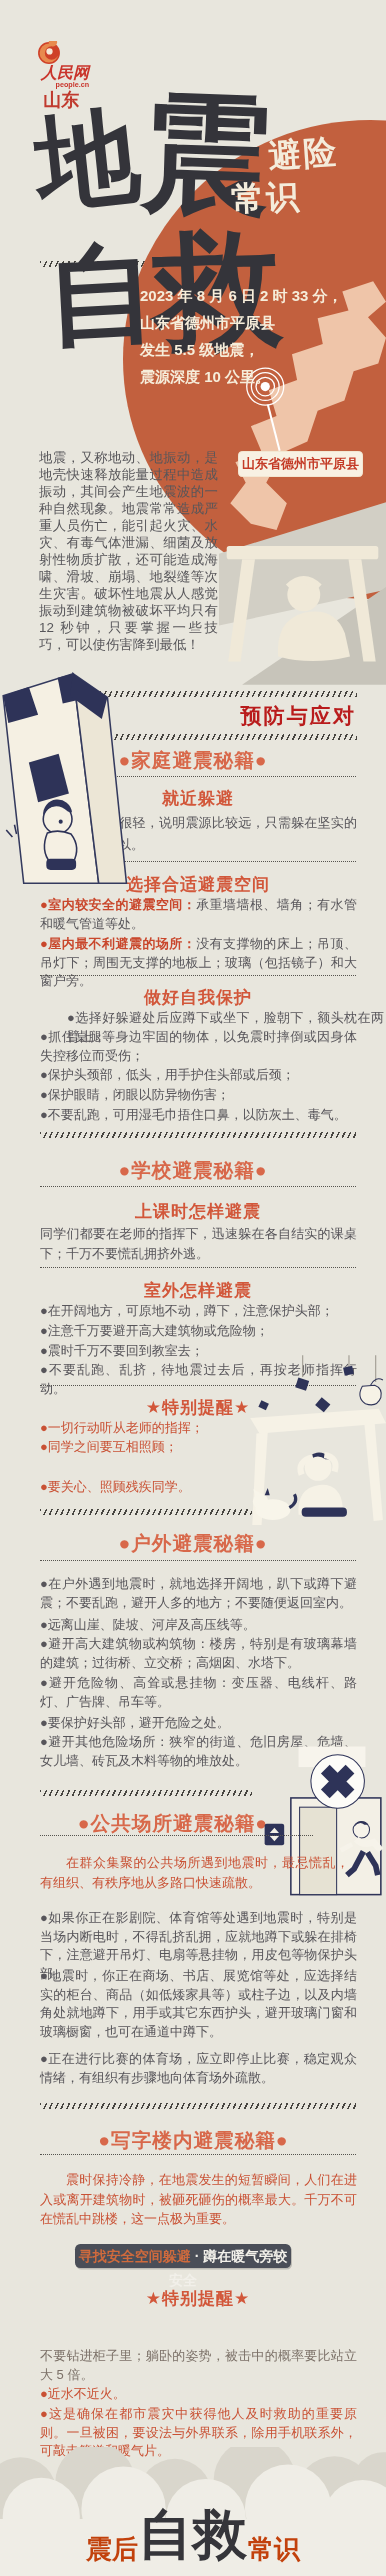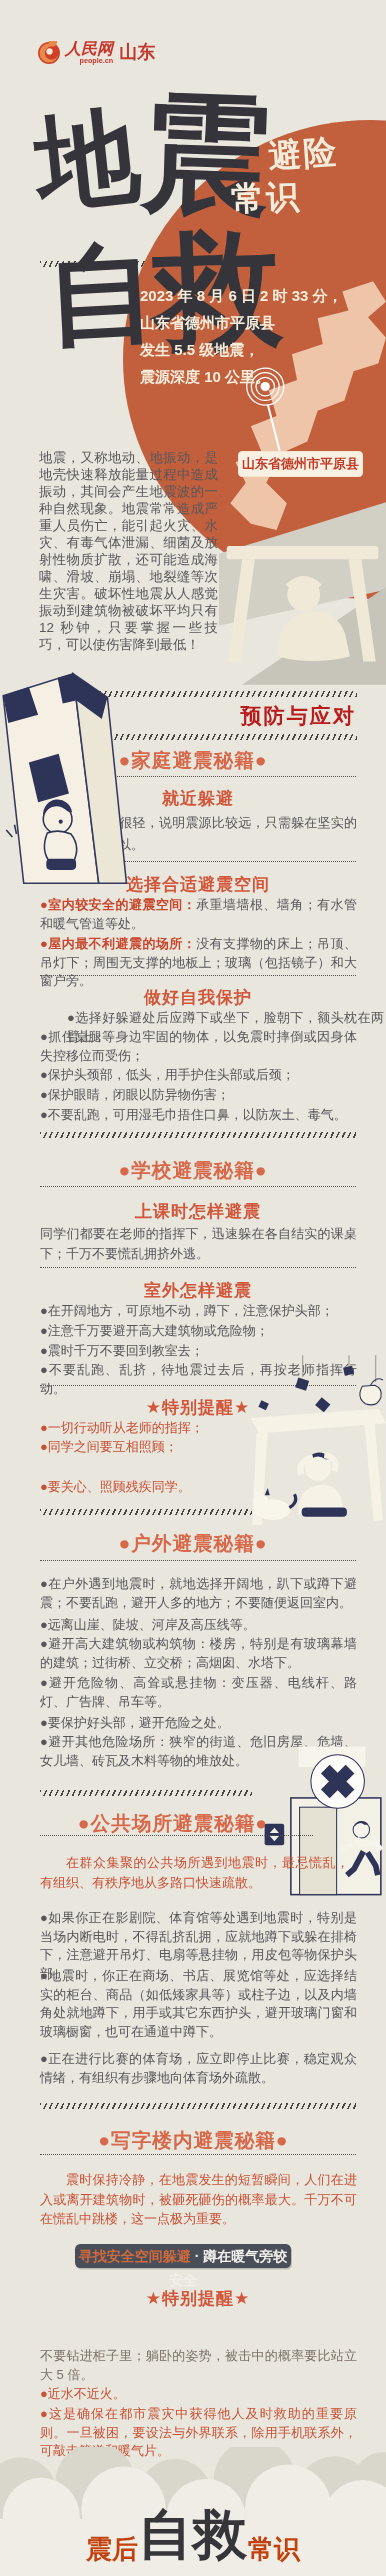--- a/index.html
+++ b/index.html
@@ -32,21 +32,21 @@
   .logo-region{font-size:18px;font-weight:bold;color:#c03a2e;margin-left:6.2px;line-height:23px;}
   .after-title{display:flex;align-items:center;justify-content:center;}
   .after-side{font-size:26px;font-weight:900;color:#c2410c;margin-top:28px;}
   .after-big{font-size:54px;font-weight:900;color:#35353a;letter-spacing:1px;}
 </style>
 </head>
 <body>
 
 <div id="poster">
 
-  <div class="abs logo-row" style="left:37px;top:41px;">
+  <div class="abs logo-row" style="left:37px;top:41px;flex-direction:column;">
     <svg width="24" height="24" viewBox="0 0 46 46">
       <circle cx="23" cy="23" r="21" fill="#cf4128"></circle>
       <path d="M23 5 a18 18 0 1 0 18 18 a13 13 0 1 1 -13 -13 a8 8 0 1 0 -5 -5z" fill="#e88a4e"></path>
       <circle cx="24" cy="20" r="6" fill="#f5e9d8"></circle>
     </svg>
     <div style="margin-left:4.1px;">
       <div class="logo-word">人民网</div>
       <div class="logo-sub">people.cn</div>
     </div>
     <div class="logo-region">山东</div>

